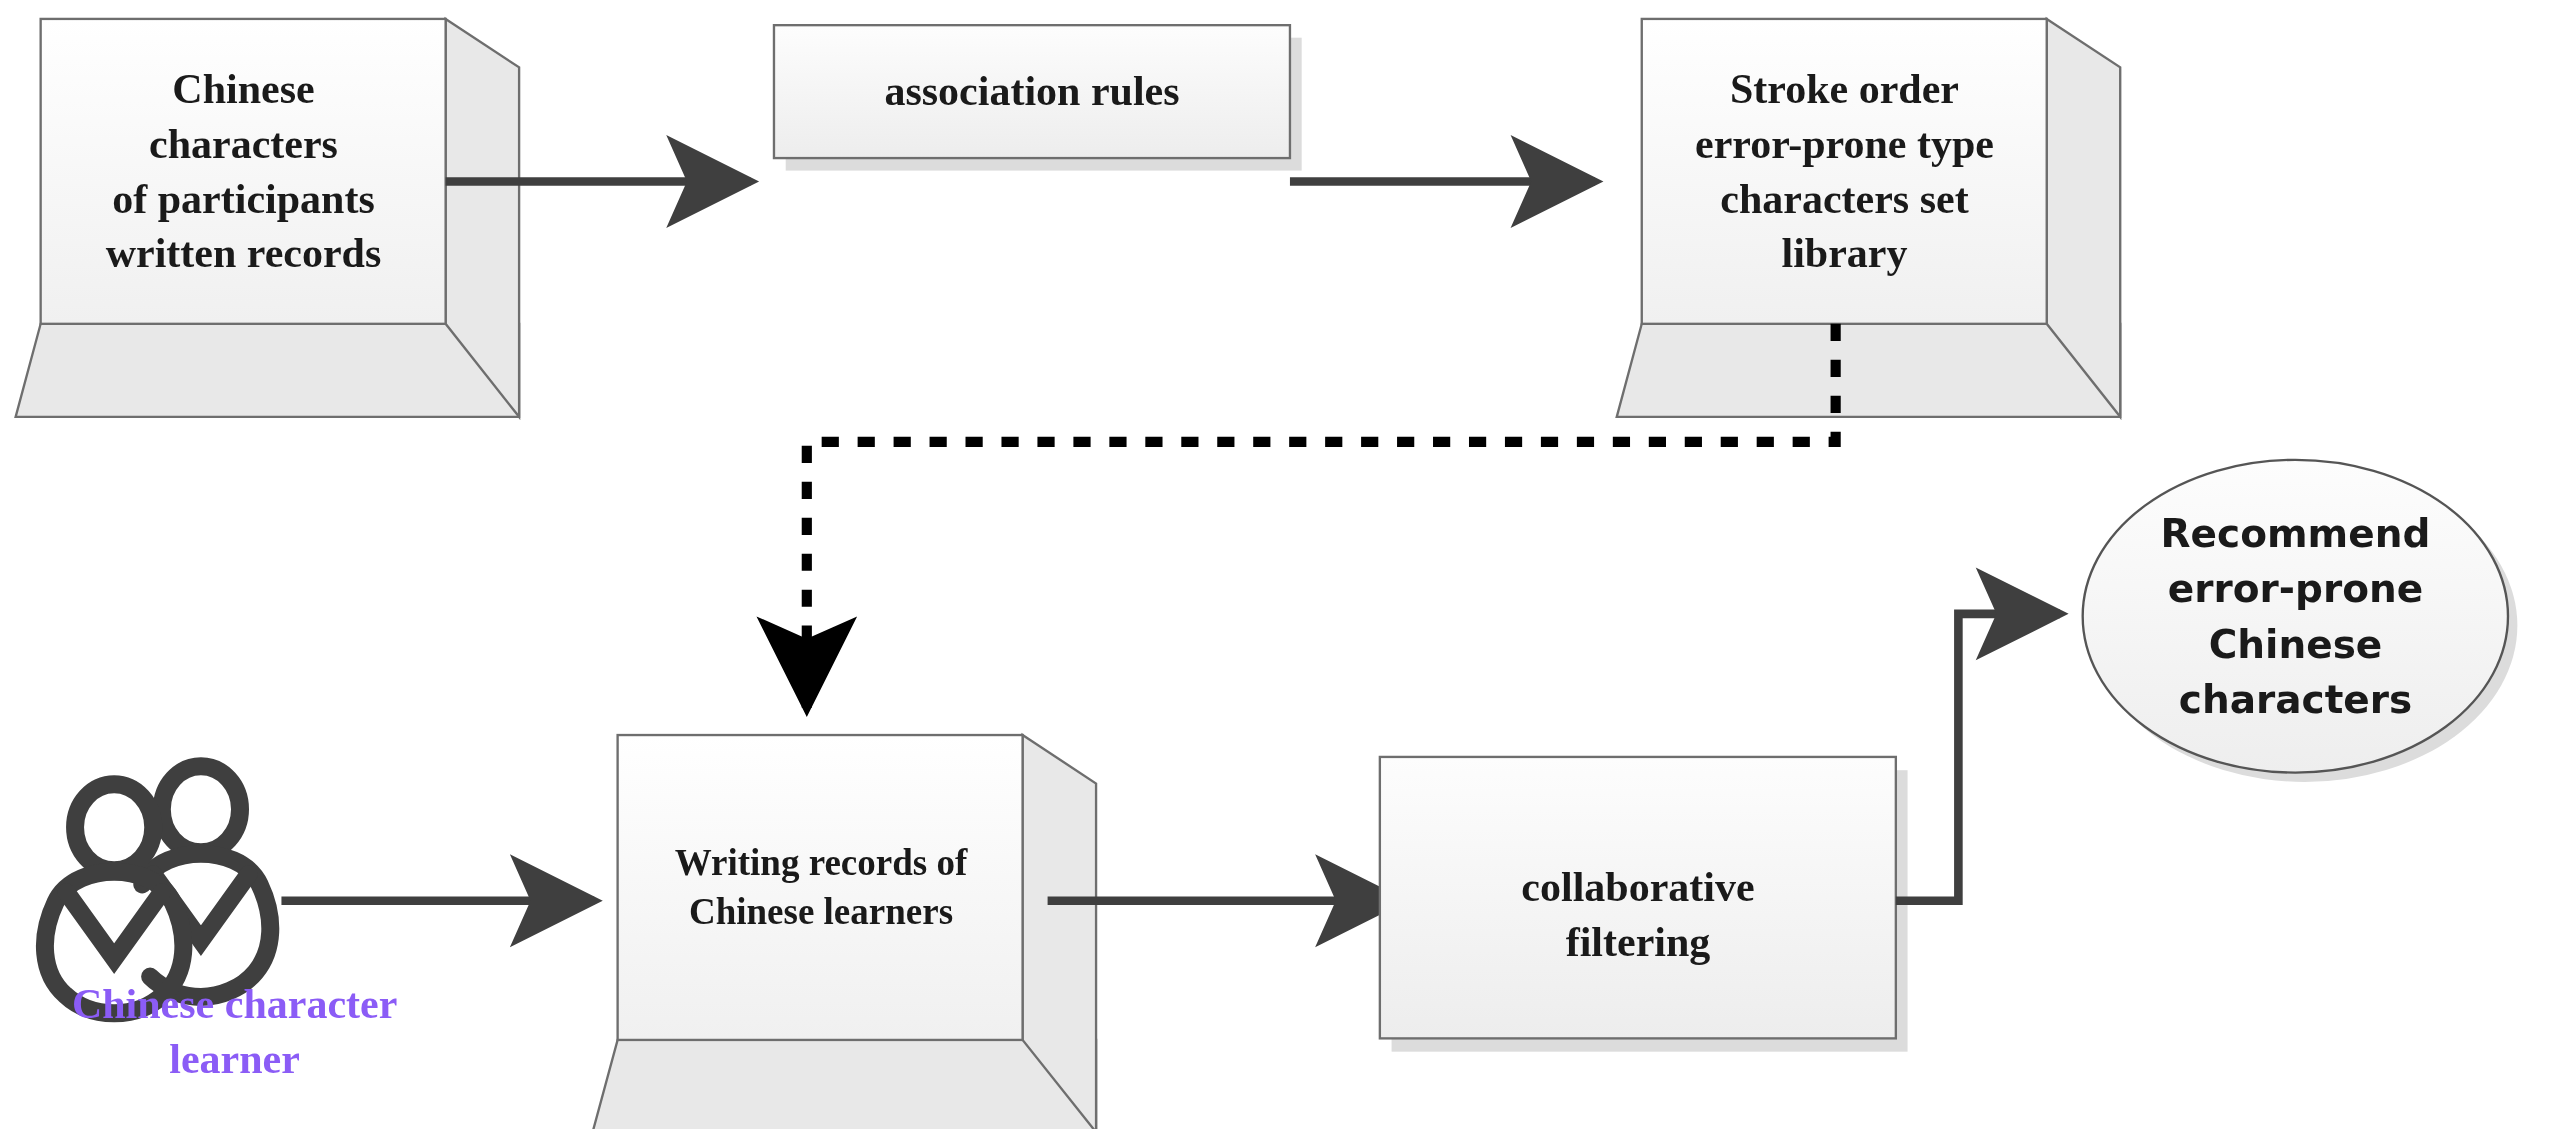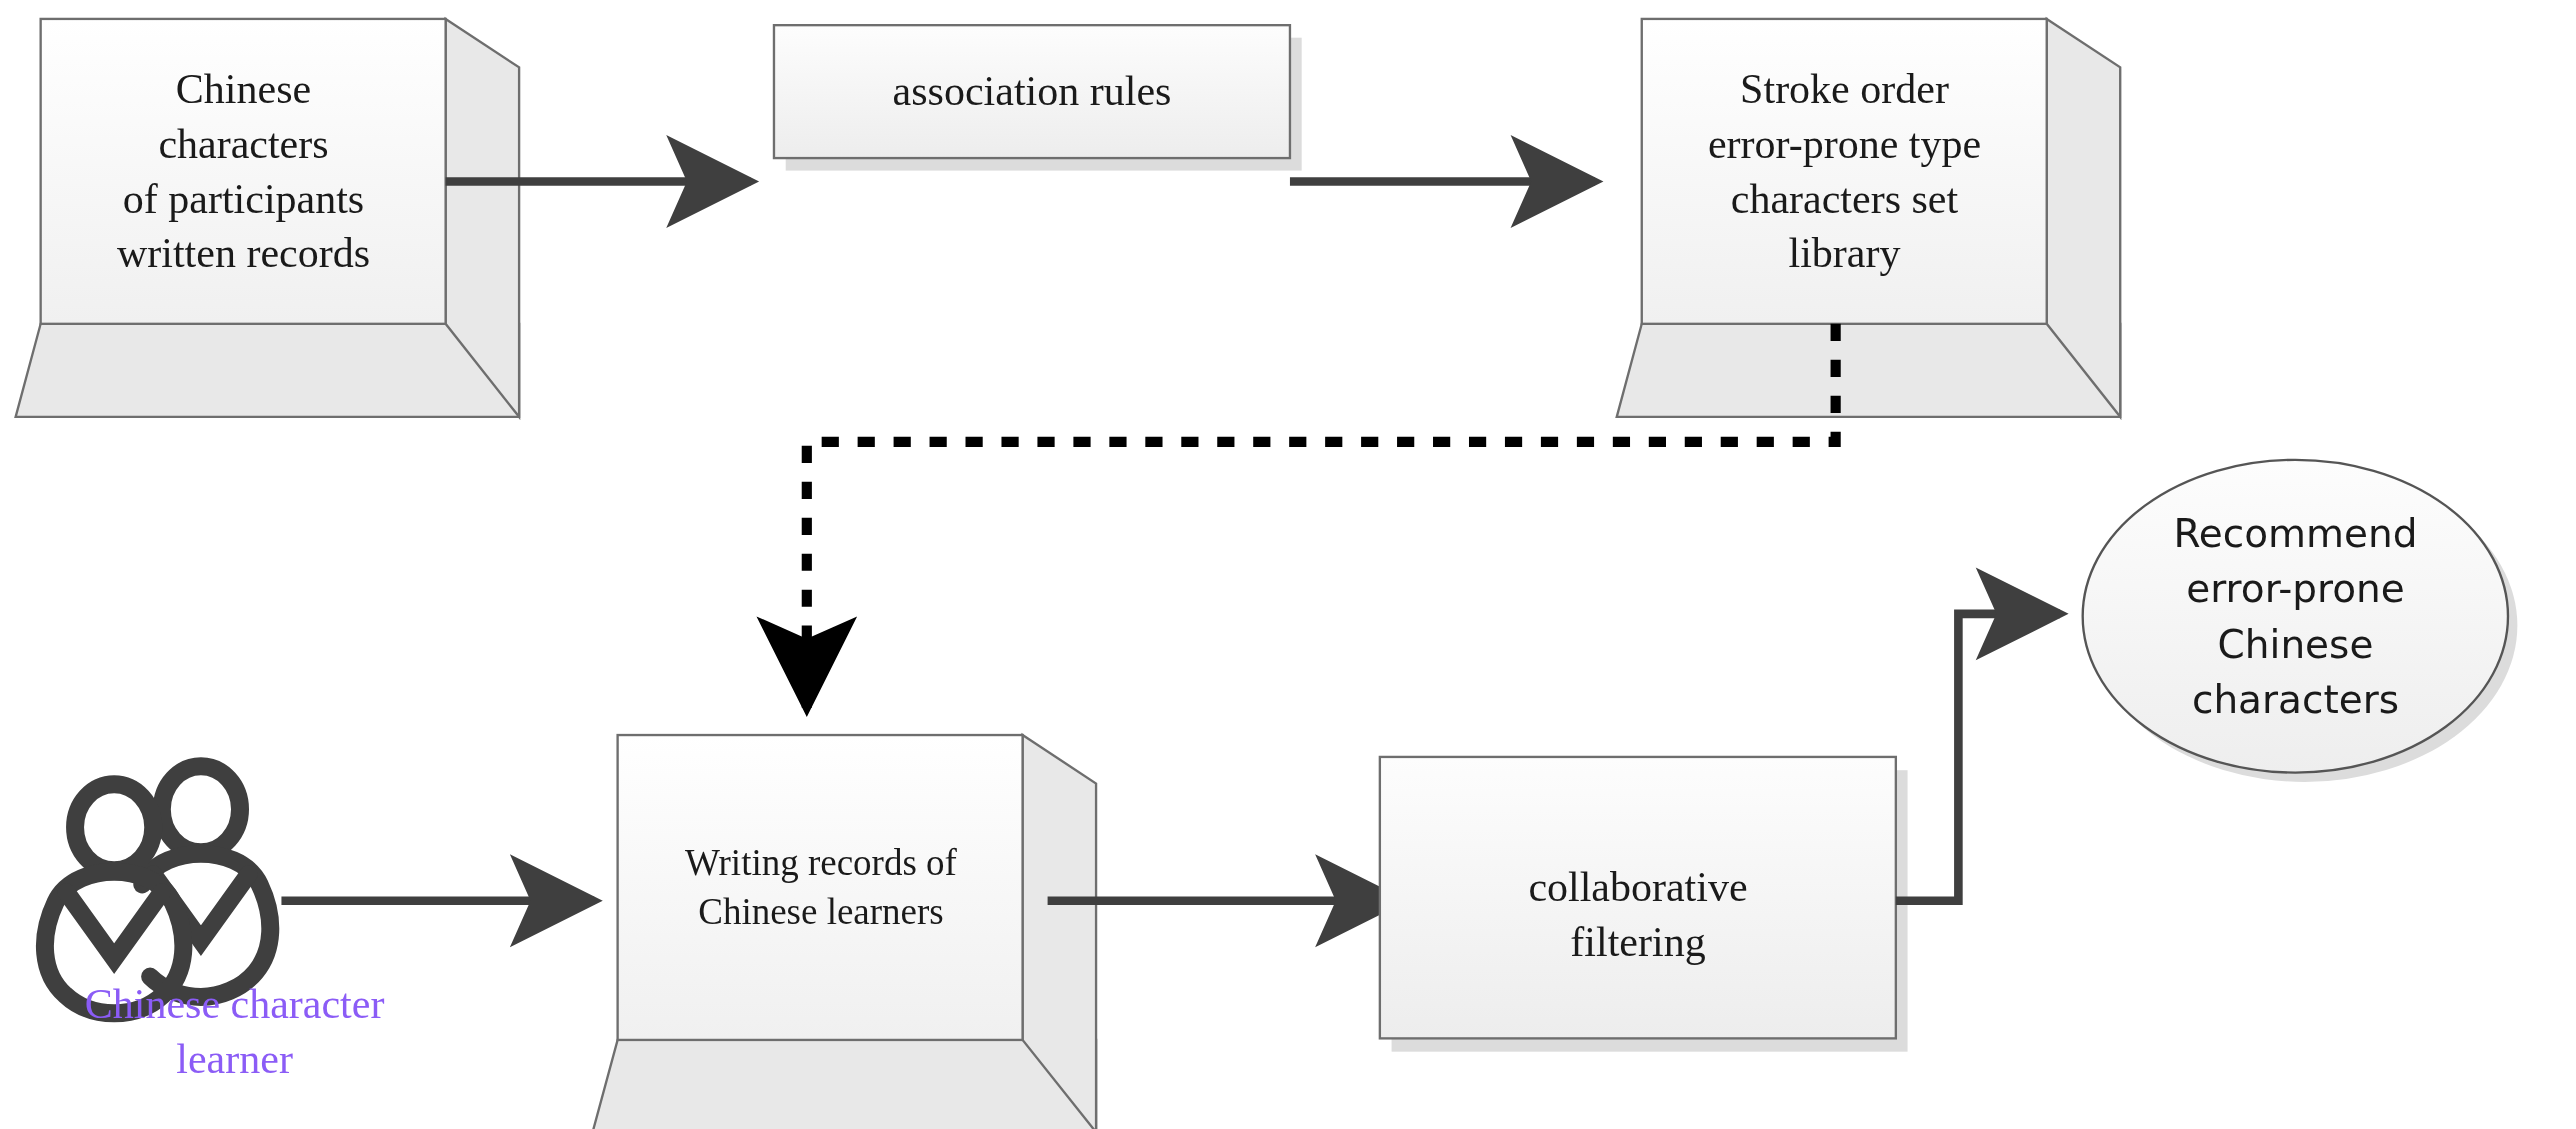--- a/index.html
+++ b/index.html
@@ -9,20 +9,21 @@
   }
   body {
     font-family: "Liberation Serif", "DejaVu Serif", serif;
   }
   #canvas {
     position: relative;
     width: 2576px;
     height: 1130px;
     background: #ffffff;
     overflow: hidden;
+    font-weight: bold;
   }
   #flow-svg {
     position: absolute;
     left: 0;
     top: 0;
     width: 2576px;
     height: 1130px;
   }
   .node-text {
     position: absolute;

